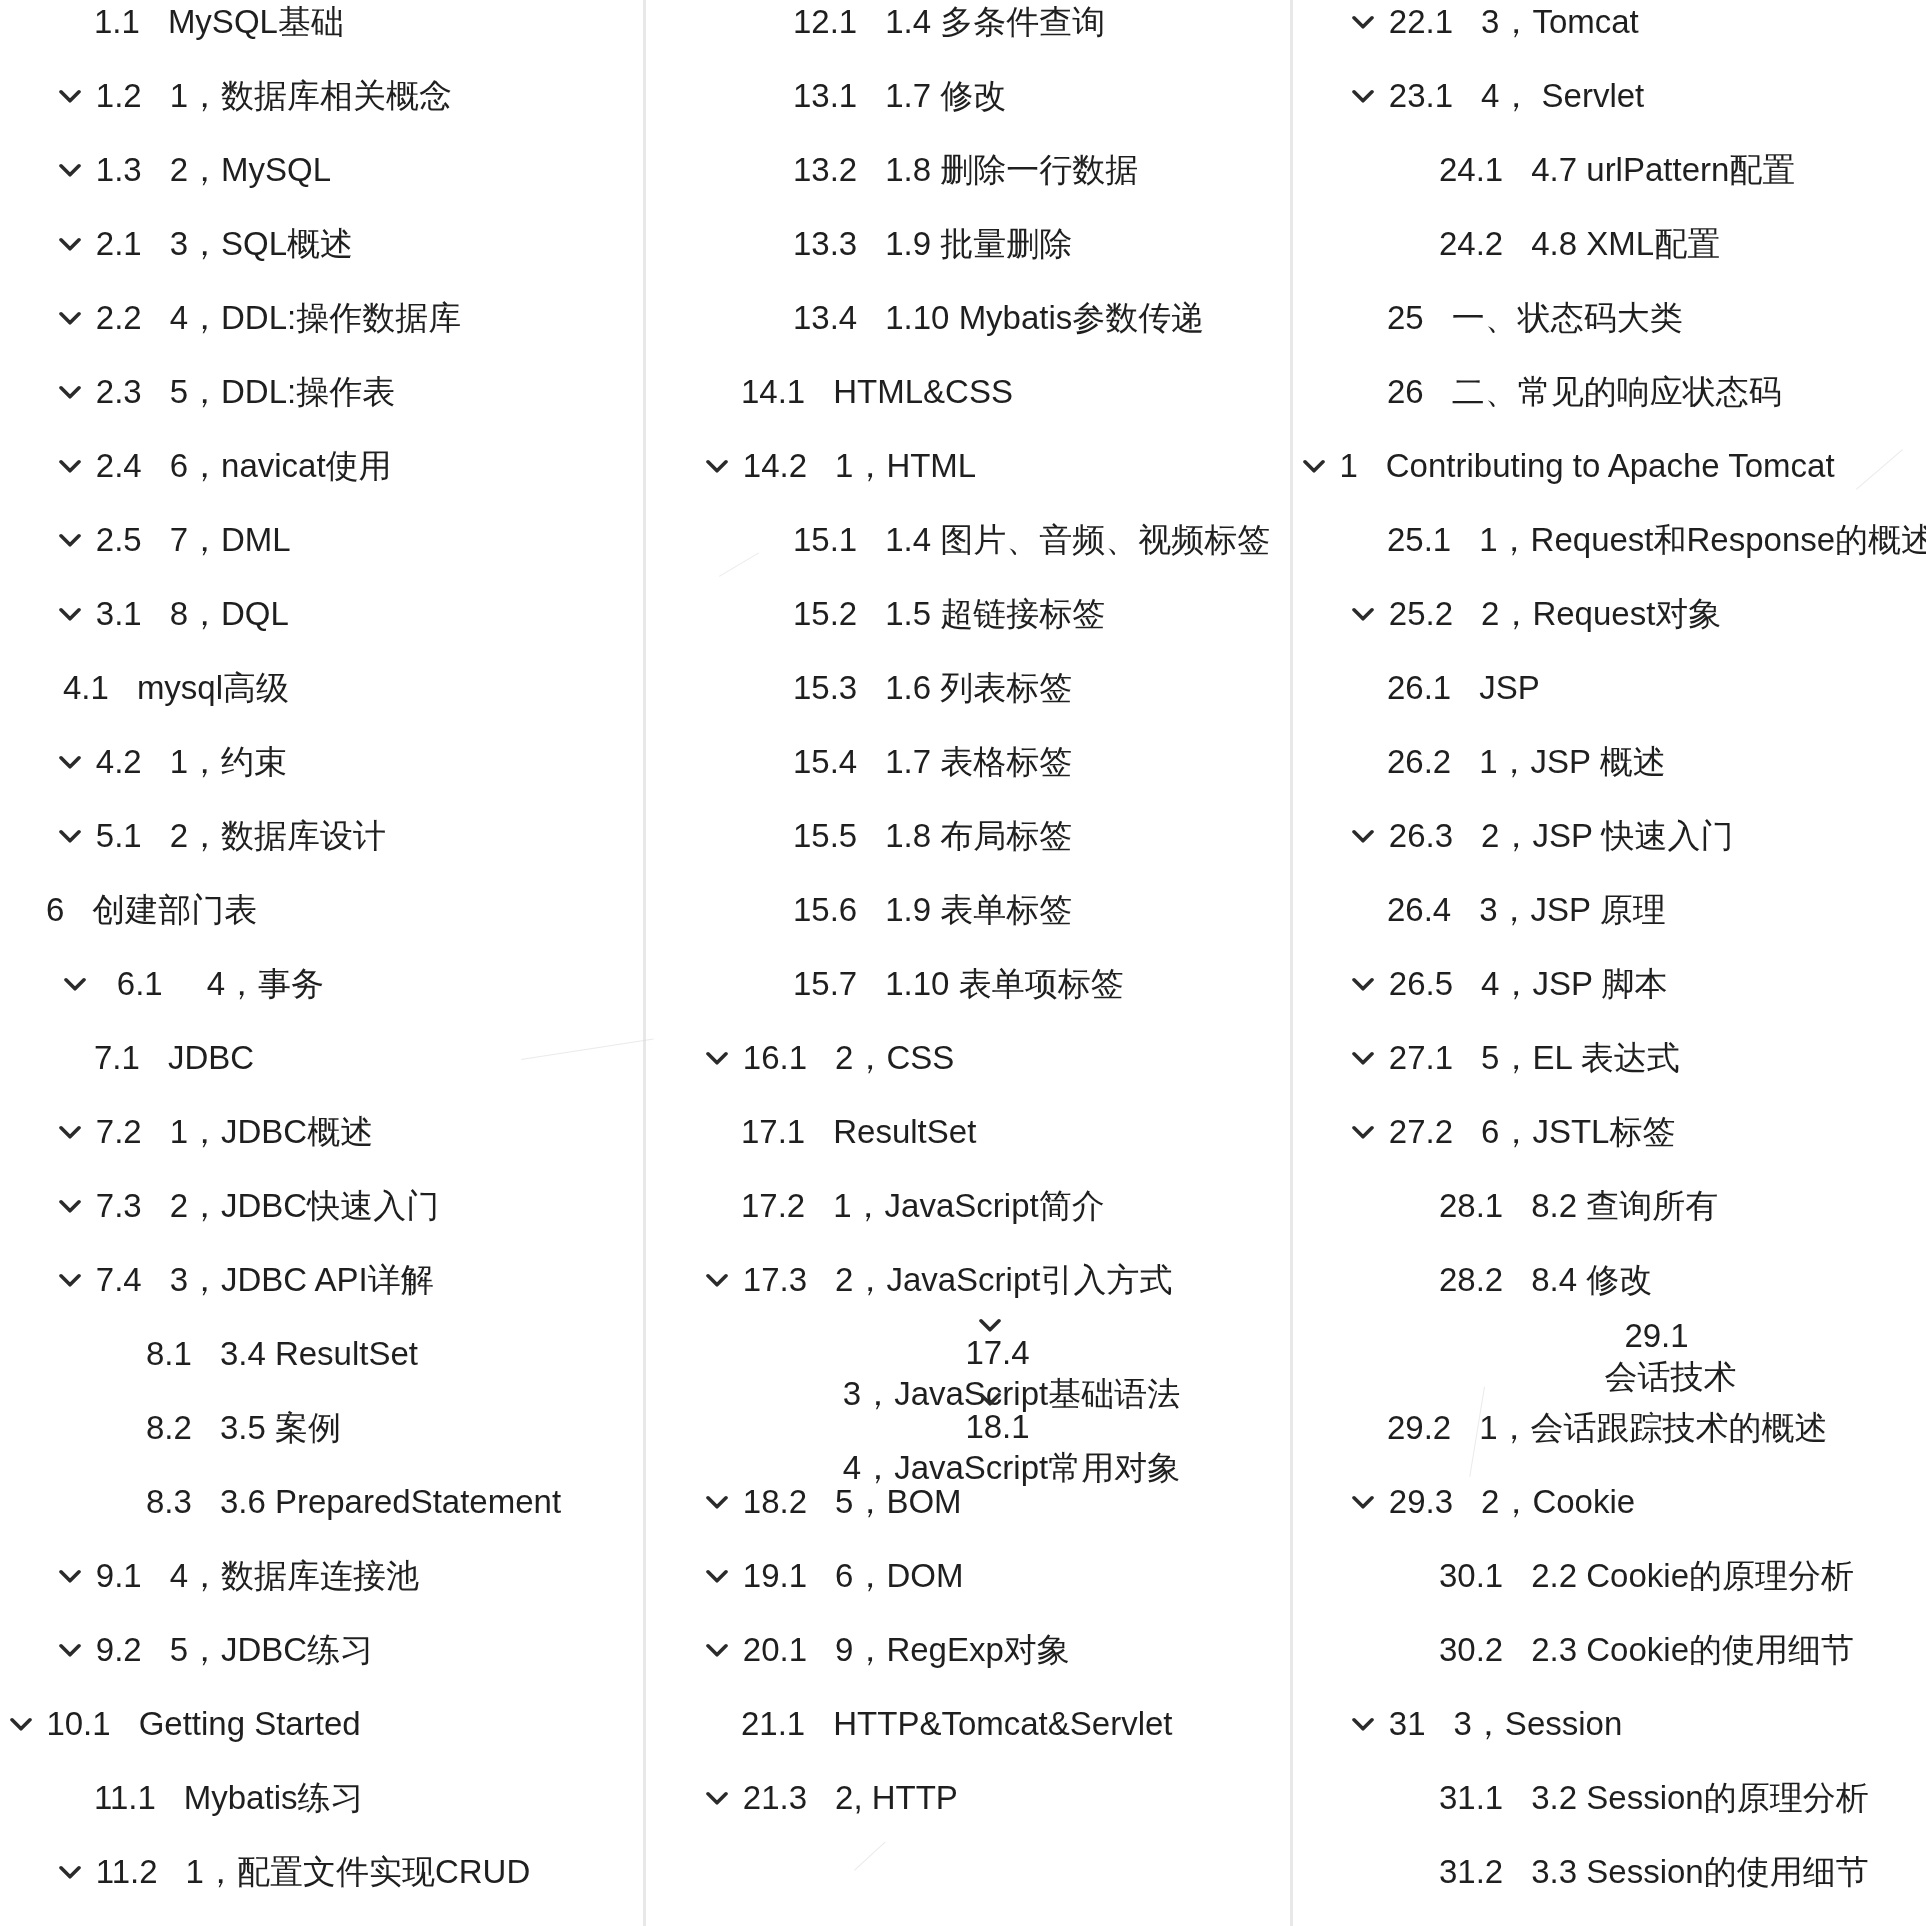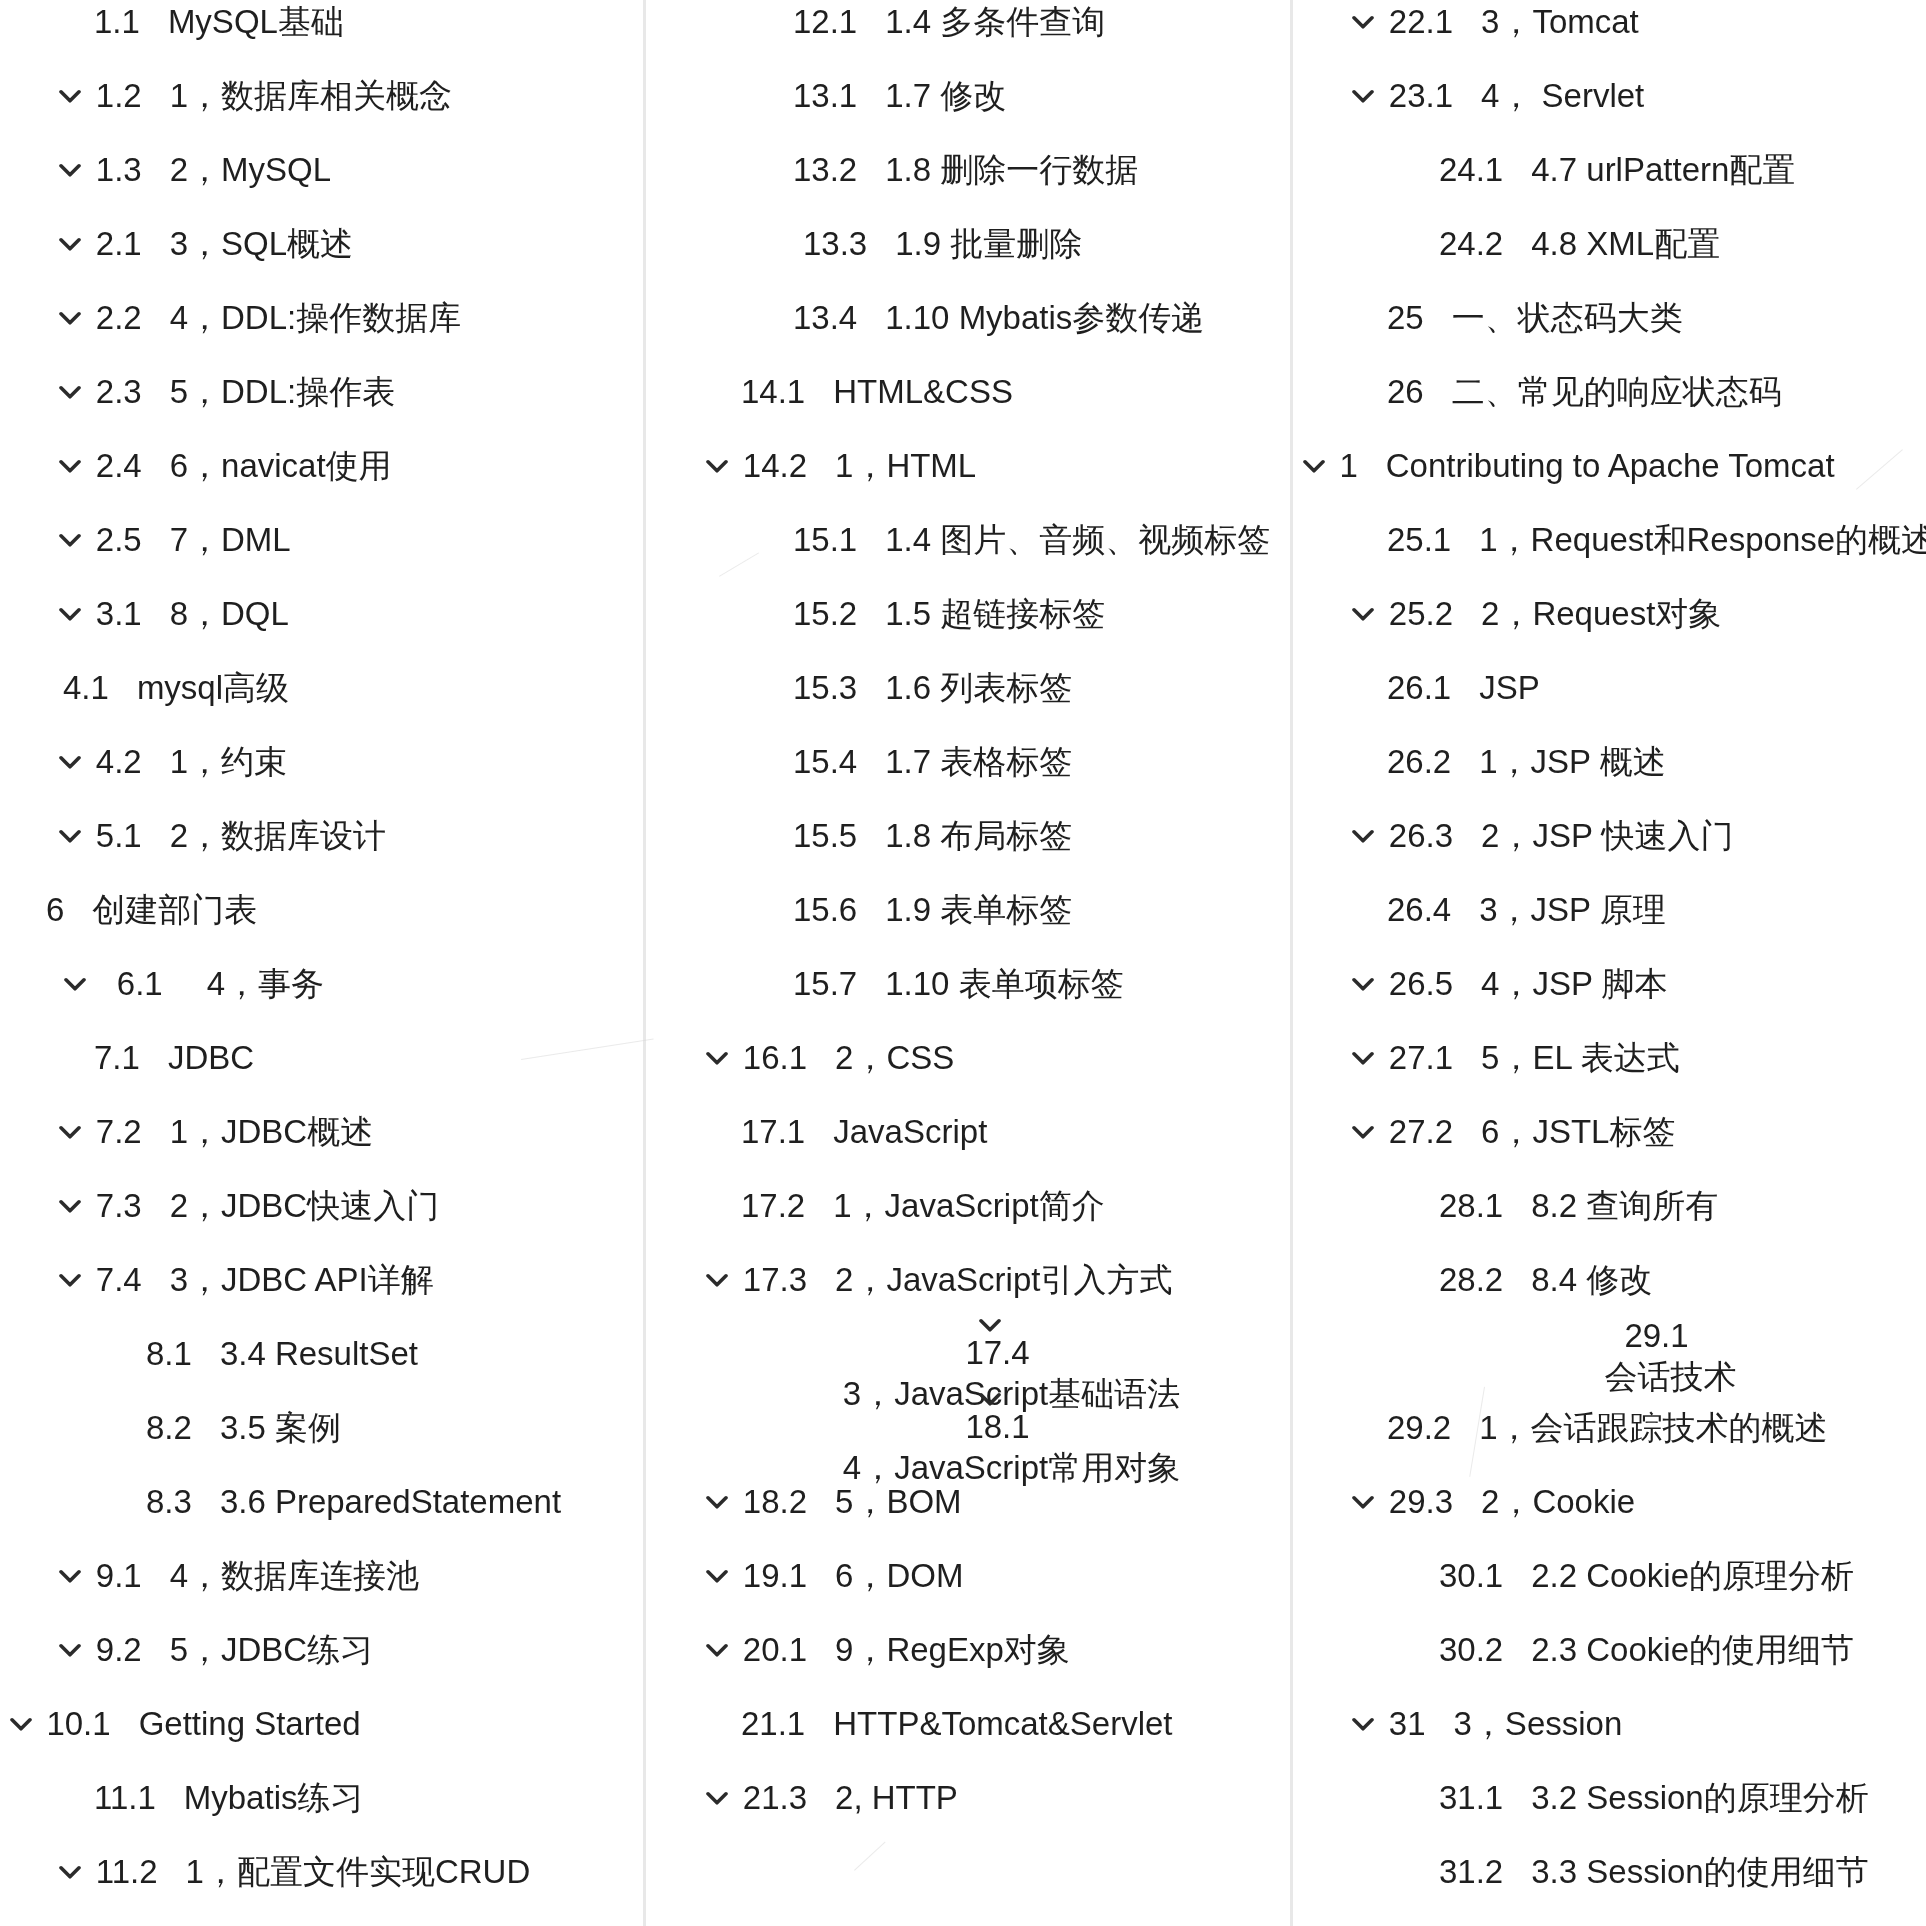--- a/index.html
+++ b/index.html
@@ -236,21 +236,21 @@
         <span class="title">1.4 多条件查询</span>
       </div>
       <div class="row" style="padding-left: 146px;">
         <span class="num">13.1</span>
         <span class="title">1.7 修改</span>
       </div>
       <div class="row" style="padding-left: 146px;">
         <span class="num">13.2</span>
         <span class="title">1.8 删除一行数据</span>
       </div>
-      <div class="row" style="padding-left: 146px; margin-left: 10px;">
+      <div class="row" style="padding-left: 146px;">
         <span class="num">13.3</span>
         <span class="title">1.9 批量删除</span>
       </div>
       <div class="row" style="padding-left: 146px;">
         <span class="num">13.4</span>
         <span class="title">1.10 Mybatis参数传递</span>
       </div>
       <div class="row" style="padding-left: 94px;">
         <span class="num">14.1</span>
         <span class="title">HTML&amp;CSS</span>
@@ -296,21 +296,21 @@
         <span class="chev">
           <svg width="22" height="16.7" viewBox="0 0 34 26">
             <polyline points="3,6 17,20 31,6" fill="none" stroke="#2b2b2b" stroke-width="5.5" stroke-linecap="round" stroke-linejoin="round"></polyline>
           </svg>
         </span>
         <span class="num">16.1</span>
         <span class="title">2，CSS</span>
       </div>
       <div class="row" style="padding-left: 94px;">
         <span class="num">17.1</span>
-        <span class="title">JavaScript</span>
+        <span class="title">ResultSet</span>
       </div>
       <div class="row" style="padding-left: 94px;">
         <span class="num">17.2</span>
         <span class="title">1，JavaScript简介</span>
       </div>
       <div class="row" style="padding-left: 59px;">
         <span class="chev">
           <svg width="22" height="16.7" viewBox="0 0 34 26">
             <polyline points="3,6 17,20 31,6" fill="none" stroke="#2b2b2b" stroke-width="5.5" stroke-linecap="round" stroke-linejoin="round"></polyline>
           </svg>

